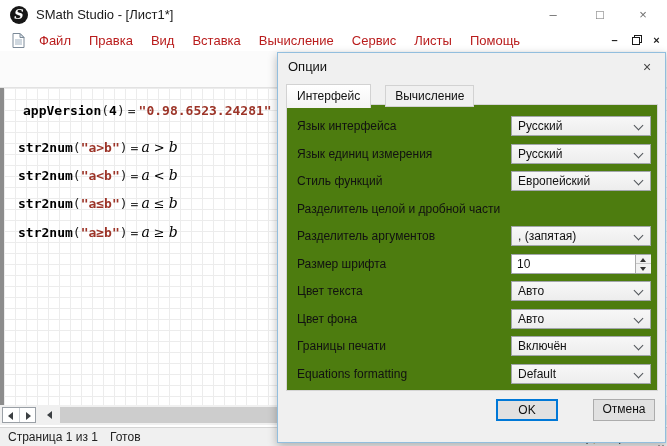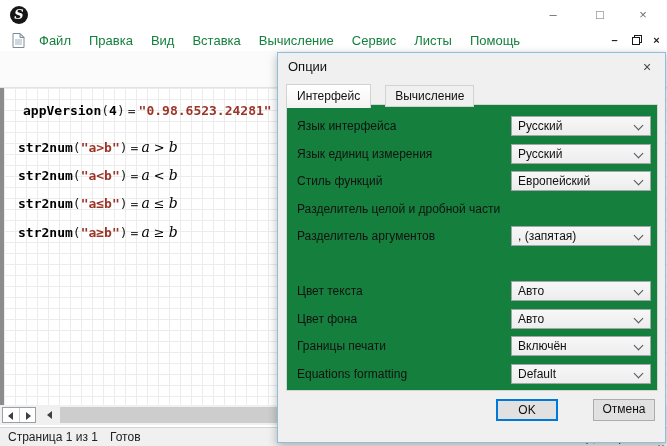--- a/index.html
+++ b/index.html
@@ -12,21 +12,21 @@
           background:#161616; color:#fff; font:italic 700 13px/18px "DejaVu Serif",serif; text-align:center; }
   .wtitle { position:absolute; left:36px; top:0; height:30px; line-height:30px; font-size:13px; color:#1a1a1a; }
   .winbtn { position:absolute; top:0; width:30px; height:30px; line-height:30px; text-align:center;
             color:#6e6e6e; font-size:13px; }
   .winbtn.min{ left:538px; } .winbtn.max{ left:585px; } .winbtn.cls{ left:628px; }
 
   
   .menubar { position:absolute; left:0; top:30px; width:667px; height:21px; background:#fff; }
   .mdoc { position:absolute; left:12px; top:3px; }
   .menuitems { position:absolute; left:30px; top:0; display:flex; }
-  .menuitem { padding:3px 9px; font-size:13px; color:#15803d; white-space:nowrap; }
+  .menuitem { padding:3px 9px; font-size:13px; color:#b91c1c; white-space:nowrap; }
   .mdibtn { position:absolute; top:2px; width:17px; height:17px; text-align:center; line-height:16px;
             font-weight:700; font-size:11px; color:#1a1a1a; }
   .mdibtn.mmin{ left:606px; } .mdibtn.mres{ left:628px; } .mdibtn.mcls{ left:648px; }
   .mdi-restore{ position:relative; width:10px; height:10px; display:inline-block; margin-top:3px; }
   .mdi-restore::before{ content:""; position:absolute; top:0; right:0; width:6px; height:6px; border:1px solid #1a1a1a; }
   .mdi-restore::after{ content:""; position:absolute; bottom:0; left:0; width:6px; height:6px; border:1px solid #1a1a1a; background:#fff; }
 
   
   .toolbar { position:absolute; left:0; top:51px; width:667px; height:37px; background:#fbfbfb;
              border-bottom:1px solid #e2e2e2; }
@@ -78,21 +78,21 @@
   
   .dialog { position:absolute; left:277px; top:52px; width:389px; height:391px; background:#f0f0f0;
             border:1px solid #92bede; box-shadow:0 3px 9px rgba(0,0,0,.28); z-index:10; }
   .dtitle { position:absolute; left:10px; top:0; height:28px; line-height:28px; font-size:13px; color:#111; }
   .dclose { position:absolute; right:6px; top:4px; width:24px; height:20px; text-align:center;
             line-height:20px; font-size:14px; color:#444; }
   .tabs { position:absolute; left:8px; top:31px; display:flex; align-items:flex-end; z-index:2;gap:12px; }
   .tab { font-size:12px; color:#111; border:1px solid #d2d2d2; }
   .tab.active { background:linear-gradient(#fff,#f4f4f4); padding:4px 10px 5px; border-bottom:none; margin-bottom:-1px; }
   .tab.inactive { background:#f0f0f0; padding:3px 9px; margin-left:2px; }
-  .panel { position:absolute; left:8px; top:51px; width:372px; height:287px; background:#15803d;
+  .panel { position:absolute; left:8px; top:51px; width:372px; height:287px; background:#4d7c0f;
            border:1px solid #d5d5d5; }
   .drow { position:absolute; left:0; width:370px; height:20px; }
   .dlabel { position:absolute; left:10px; top:3px; font-size:12px; color:#111; white-space:nowrap; }
   .combo { position:absolute; left:224px; top:0; width:140px; height:20px;
            background:linear-gradient(#f7f7f7,#ededed); border:1px solid #a2a6ab; }
   .combo-val { position:absolute; left:6px; top:2px; font-size:12px; color:#111; white-space:nowrap;text-align:center; }
   .chev { position:absolute; right:8px; top:5px; width:7px; height:7px;
           border-right:1px solid #50555a; border-bottom:1px solid #50555a; transform:rotate(45deg); }
   .spin { position:absolute; left:224px; top:0; width:140px; height:20px; background:#fff; border:1px solid #a2a6ab; }
   .spin-val { position:absolute; left:5px; top:2px; font-size:12px; color:#111; }
@@ -108,20 +108,21 @@
   .dbtn.ok { left:218px; border:2px solid #0078d7; }
   .dbtn.cancel { left:315px; border:1px solid #acacac; }
 </style>
 </head>
 <body>
 
 <div class="app">
 
   <div class="titlebar">
     <div class="logo">S</div>
+    <div class="wtitle">SMath Studio - [Лист1*]</div>
     <div class="winbtn min">–</div>
     <div class="winbtn max">□</div>
     <div class="winbtn cls">×</div>
   </div>
 
   <div class="menubar">
     <span class="mdoc">
       <svg width="13" height="15" viewBox="0 0 13 15">
           <path d="M1 .5h7l4 4V14.5H1z" fill="#fff" stroke="#7c8a98"></path>
           <path d="M8 .5l4 4H8z" fill="#dfe7ee" stroke="#7c8a98"></path>
@@ -294,20 +295,34 @@
       </div>
 
       <div class="drow" style="top:121px">
         <span class="dlabel">Разделитель аргументов</span>
         <div class="combo">
           <span class="combo-val">, (запятая)</span>
           <span class="chev"></span>
         </div>
       </div>
 
+      <div class="drow" style="top:149px">
+        <span class="dlabel">Размер шрифта</span>
+        <div class="spin">
+          <span class="spin-val">10</span>
+          <span class="spin-btns">
+            <span class="spin-up">
+                <span class="tri-u"></span>
+              </span>
+            <span class="spin-down">
+                <span class="tri-d"></span>
+              </span>
+          </span>
+        </div>
+      </div>
 
       <div class="drow" style="top:176px">
         <span class="dlabel">Цвет текста</span>
         <div class="combo">
           <span class="combo-val">Авто</span>
           <span class="chev"></span>
         </div>
       </div>
 
       <div class="drow" style="top:204px">

